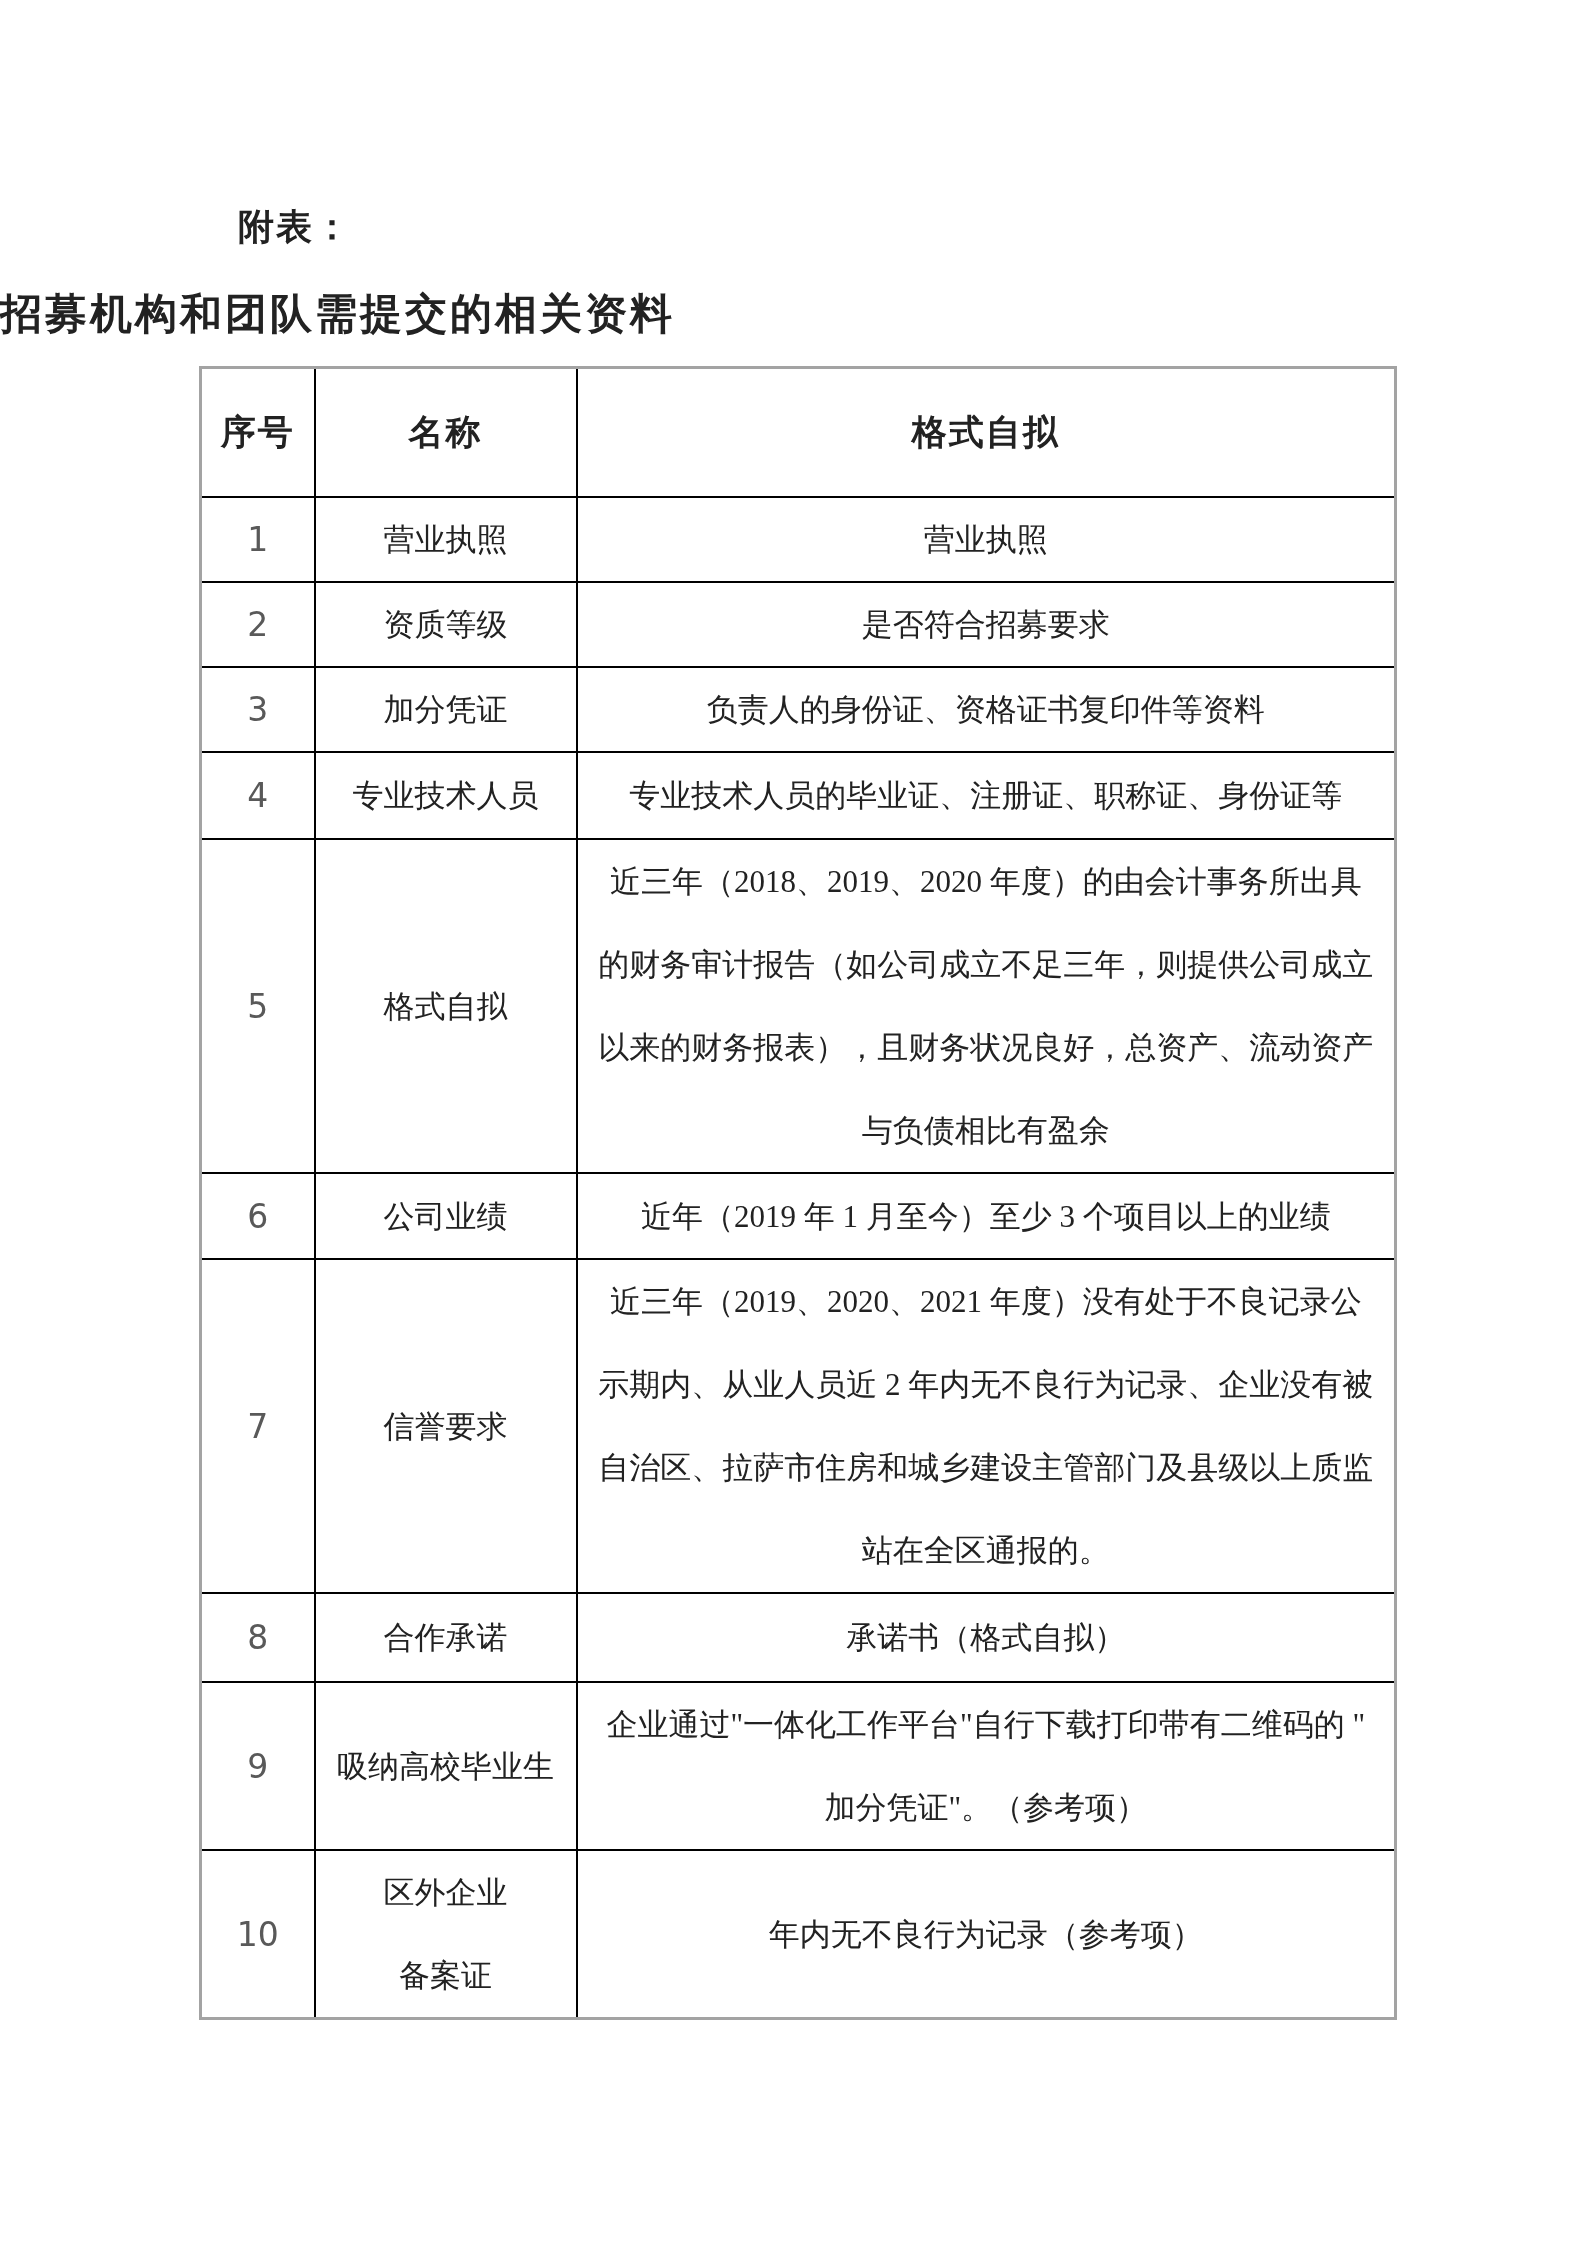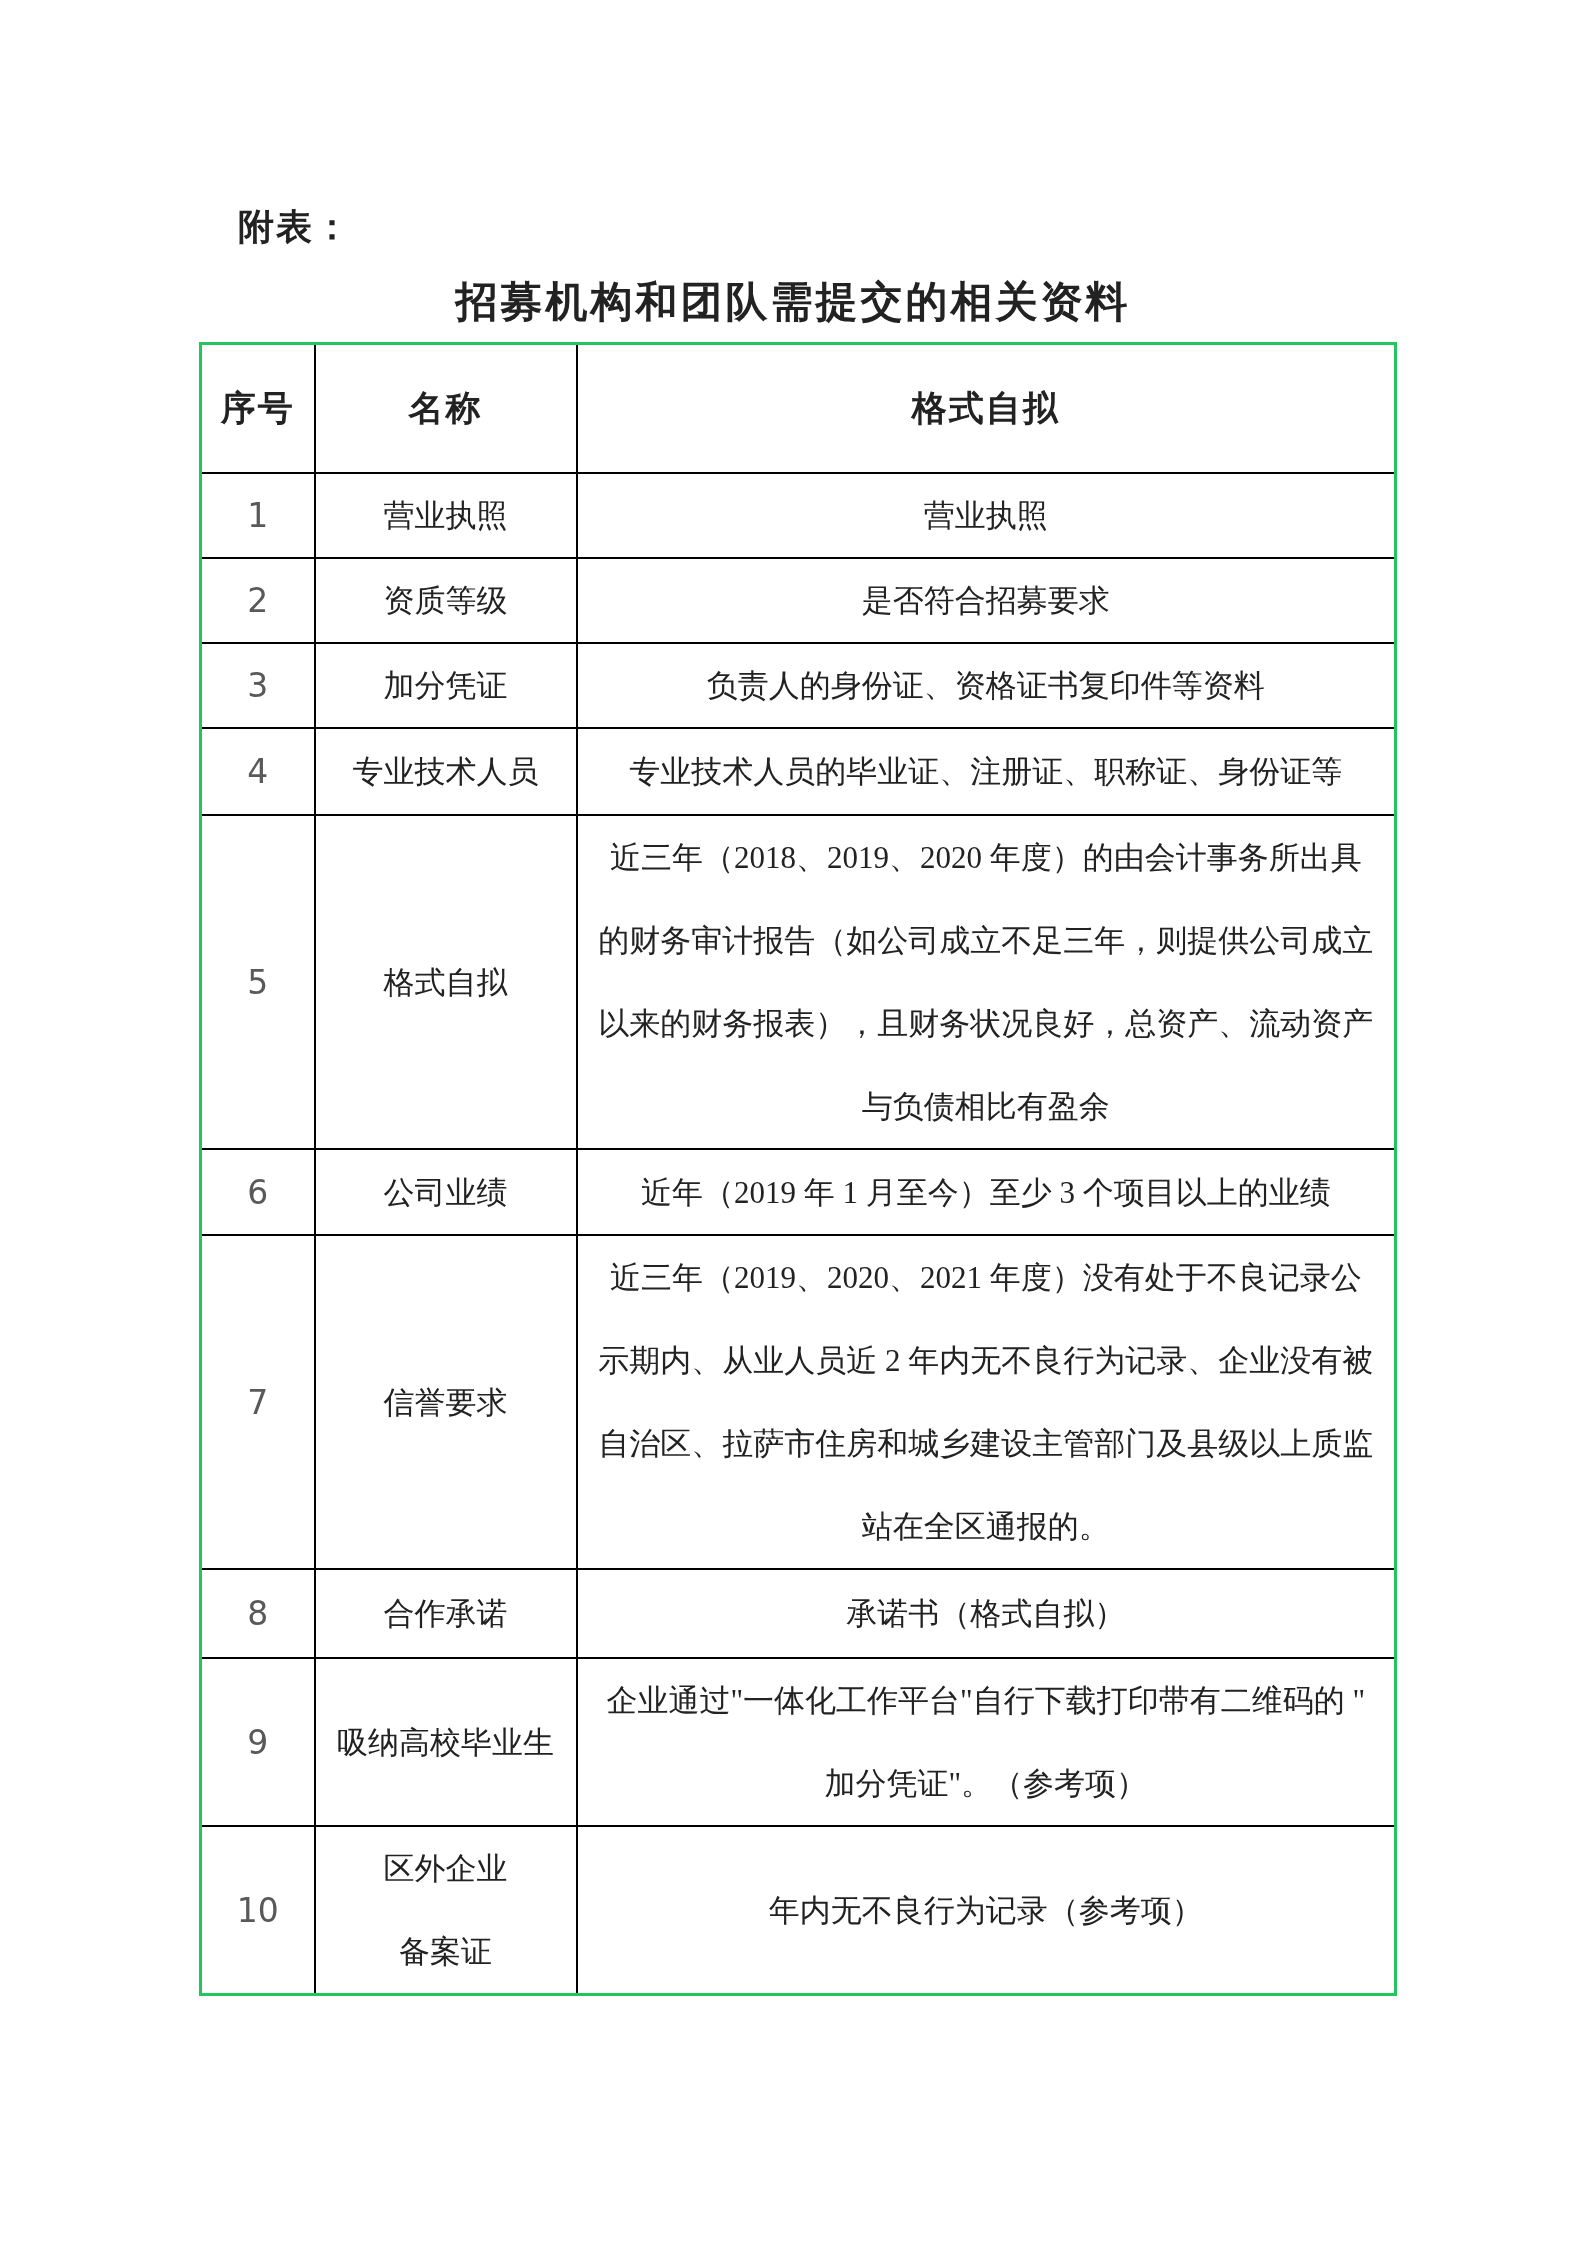--- a/index.html
+++ b/index.html
@@ -14,32 +14,32 @@
     font-family: "Liberation Serif", "DejaVu Serif", serif;
     overflow: hidden;
   }
   .appendix-label {
     margin: 203px 12px 0 238px;
     font-size: 36px;
     font-weight: bold;
     letter-spacing: 2px;
   }
   .doc-title {
-    margin-top: 22px;
-    text-align: center;
+    margin-top: 34px;
+    text-align: left;
     font-size: 42px;
     font-weight: bold;
     letter-spacing: 3px;
   }
   table.materials {
-    margin: 12px 0 0 199px;
+    margin: 24px 0 0 199px;
     width: 1195px;
     table-layout: fixed;
     border-collapse: collapse;
-    border: 3px solid #22c55e;
+    border: 3px solid #a3a3a3;
   }
   col.c-no   { width: 114px; }
   col.c-name { width: 262px; }
   col.c-body { width: 819px; }
   table.materials th,
   table.materials td {
     border: 2px solid #000000;
     text-align: center;
     vertical-align: middle;
     padding: 0 6px;

